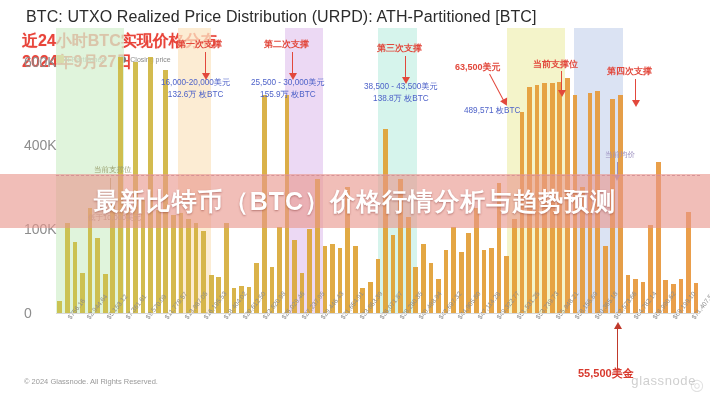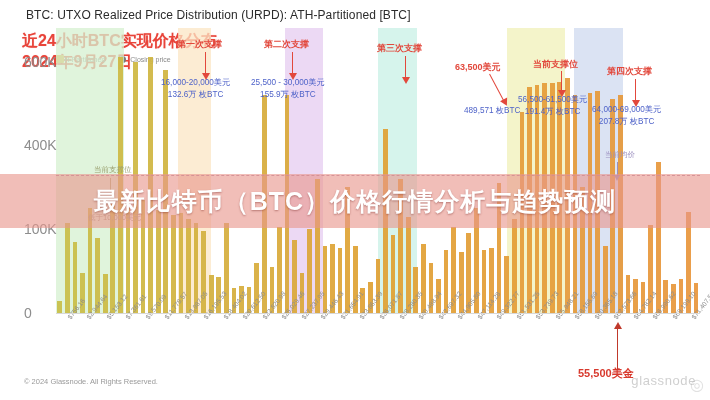--- a/index.html
+++ b/index.html
@@ -6,21 +6,21 @@
   body{
     width:710px;height:400px;overflow:hidden;background:#ffffff;
     font-family:"Liberation Sans","DejaVu Sans",sans-serif;
     position:relative;
   }
   #root{position:absolute;left:0;top:0;width:710px;height:400px;background:#fff;overflow:hidden;}
 
   
   .chart-title{
     position:absolute;left:26px;top:8px;
-    font-size:12px;color:#2b2b2b;letter-spacing:.1px;white-space:nowrap;text-align:right;
+    font-size:16px;color:#2b2b2b;letter-spacing:.1px;white-space:nowrap;text-align:right;
   }
   .cn-title{
     position:absolute;left:22px;top:30px;
     font-size:16px;font-weight:bold;color:#e8443a;line-height:21px;white-space:nowrap;
     text-shadow:0 0 1px rgba(232,68,58,.35);
   }
   .cn-title .l2{display:block;}
 
   
   .plot{position:absolute;left:56px;top:28px;width:644px;height:285px;}
@@ -277,40 +277,36 @@
 
   <div class="ann ann-red" style="left:264px;top:38px;">第二次支撑</div>
   <div class="arrow-down" style="left:292px;top:52px;height:22px;"></div>
   <div class="ann ann-blue" style="left:251px;top:77px;">
     <div>25,500 - 30,000美元</div>
     <div>155.9万 枚BTC</div>
   </div>
 
   <div class="ann ann-red" style="left:377px;top:42px;">第三次支撑</div>
   <div class="arrow-down" style="left:405px;top:56px;height:22px;"></div>
+  <div class="ann ann-blue" style="left:364px;top:81px;">
+    <div>38,500 - 43,500美元</div>
+    <div>138.8万 枚BTC</div>
+  </div>
 
   <div class="ann ann-red" style="left:455px;top:61px;">63,500美元</div>
   <div class="arrow-diag" style="left:489px;top:74px;height:30px;transform:rotate(-28deg);"></div>
   <div class="ann ann-blue" style="left:464px;top:105px;">
     <div>489,571 枚BTC</div>
   </div>
 
   <div class="ann ann-red" style="left:533px;top:58px;">当前支撑位</div>
   <div class="arrow-down" style="left:561px;top:71px;height:20px;"></div>
-  <div class="ann ann-blue" style="left:518px;top:94px;">
-    <div>56,500-61,500美元</div>
-    <div>191.4万 枚BTC</div>
-  </div>
 
   <div class="ann ann-red" style="left:607px;top:65px;">第四次支撑</div>
   <div class="arrow-down" style="left:635px;top:79px;height:22px;"></div>
-  <div class="ann ann-blue" style="left:592px;top:104px;">
-    <div>64,000-69,000美元</div>
-    <div>207.8万 枚BTC</div>
-  </div>
 
   <div class="ann ann-cn-small" style="left:605px;top:150px;">当前均价</div>
   <div class="arrow-purple" style="left:617px;top:162px;height:14px;"></div>
 
   <div class="ann ann-cn-small" style="left:94px;top:165px;color:#9aa06f;">当前支撑位</div>
   <div class="tick-line" style="left:110px;top:178px;height:12px;background:#b5b57e;"></div>
   <div class="ann ann-cn-small" style="left:88px;top:213px;color:#a8a089;">低于10,000美元</div>
 
   <div id="closing-line" class="price-line" style="top: 174.691px;"></div>
 

